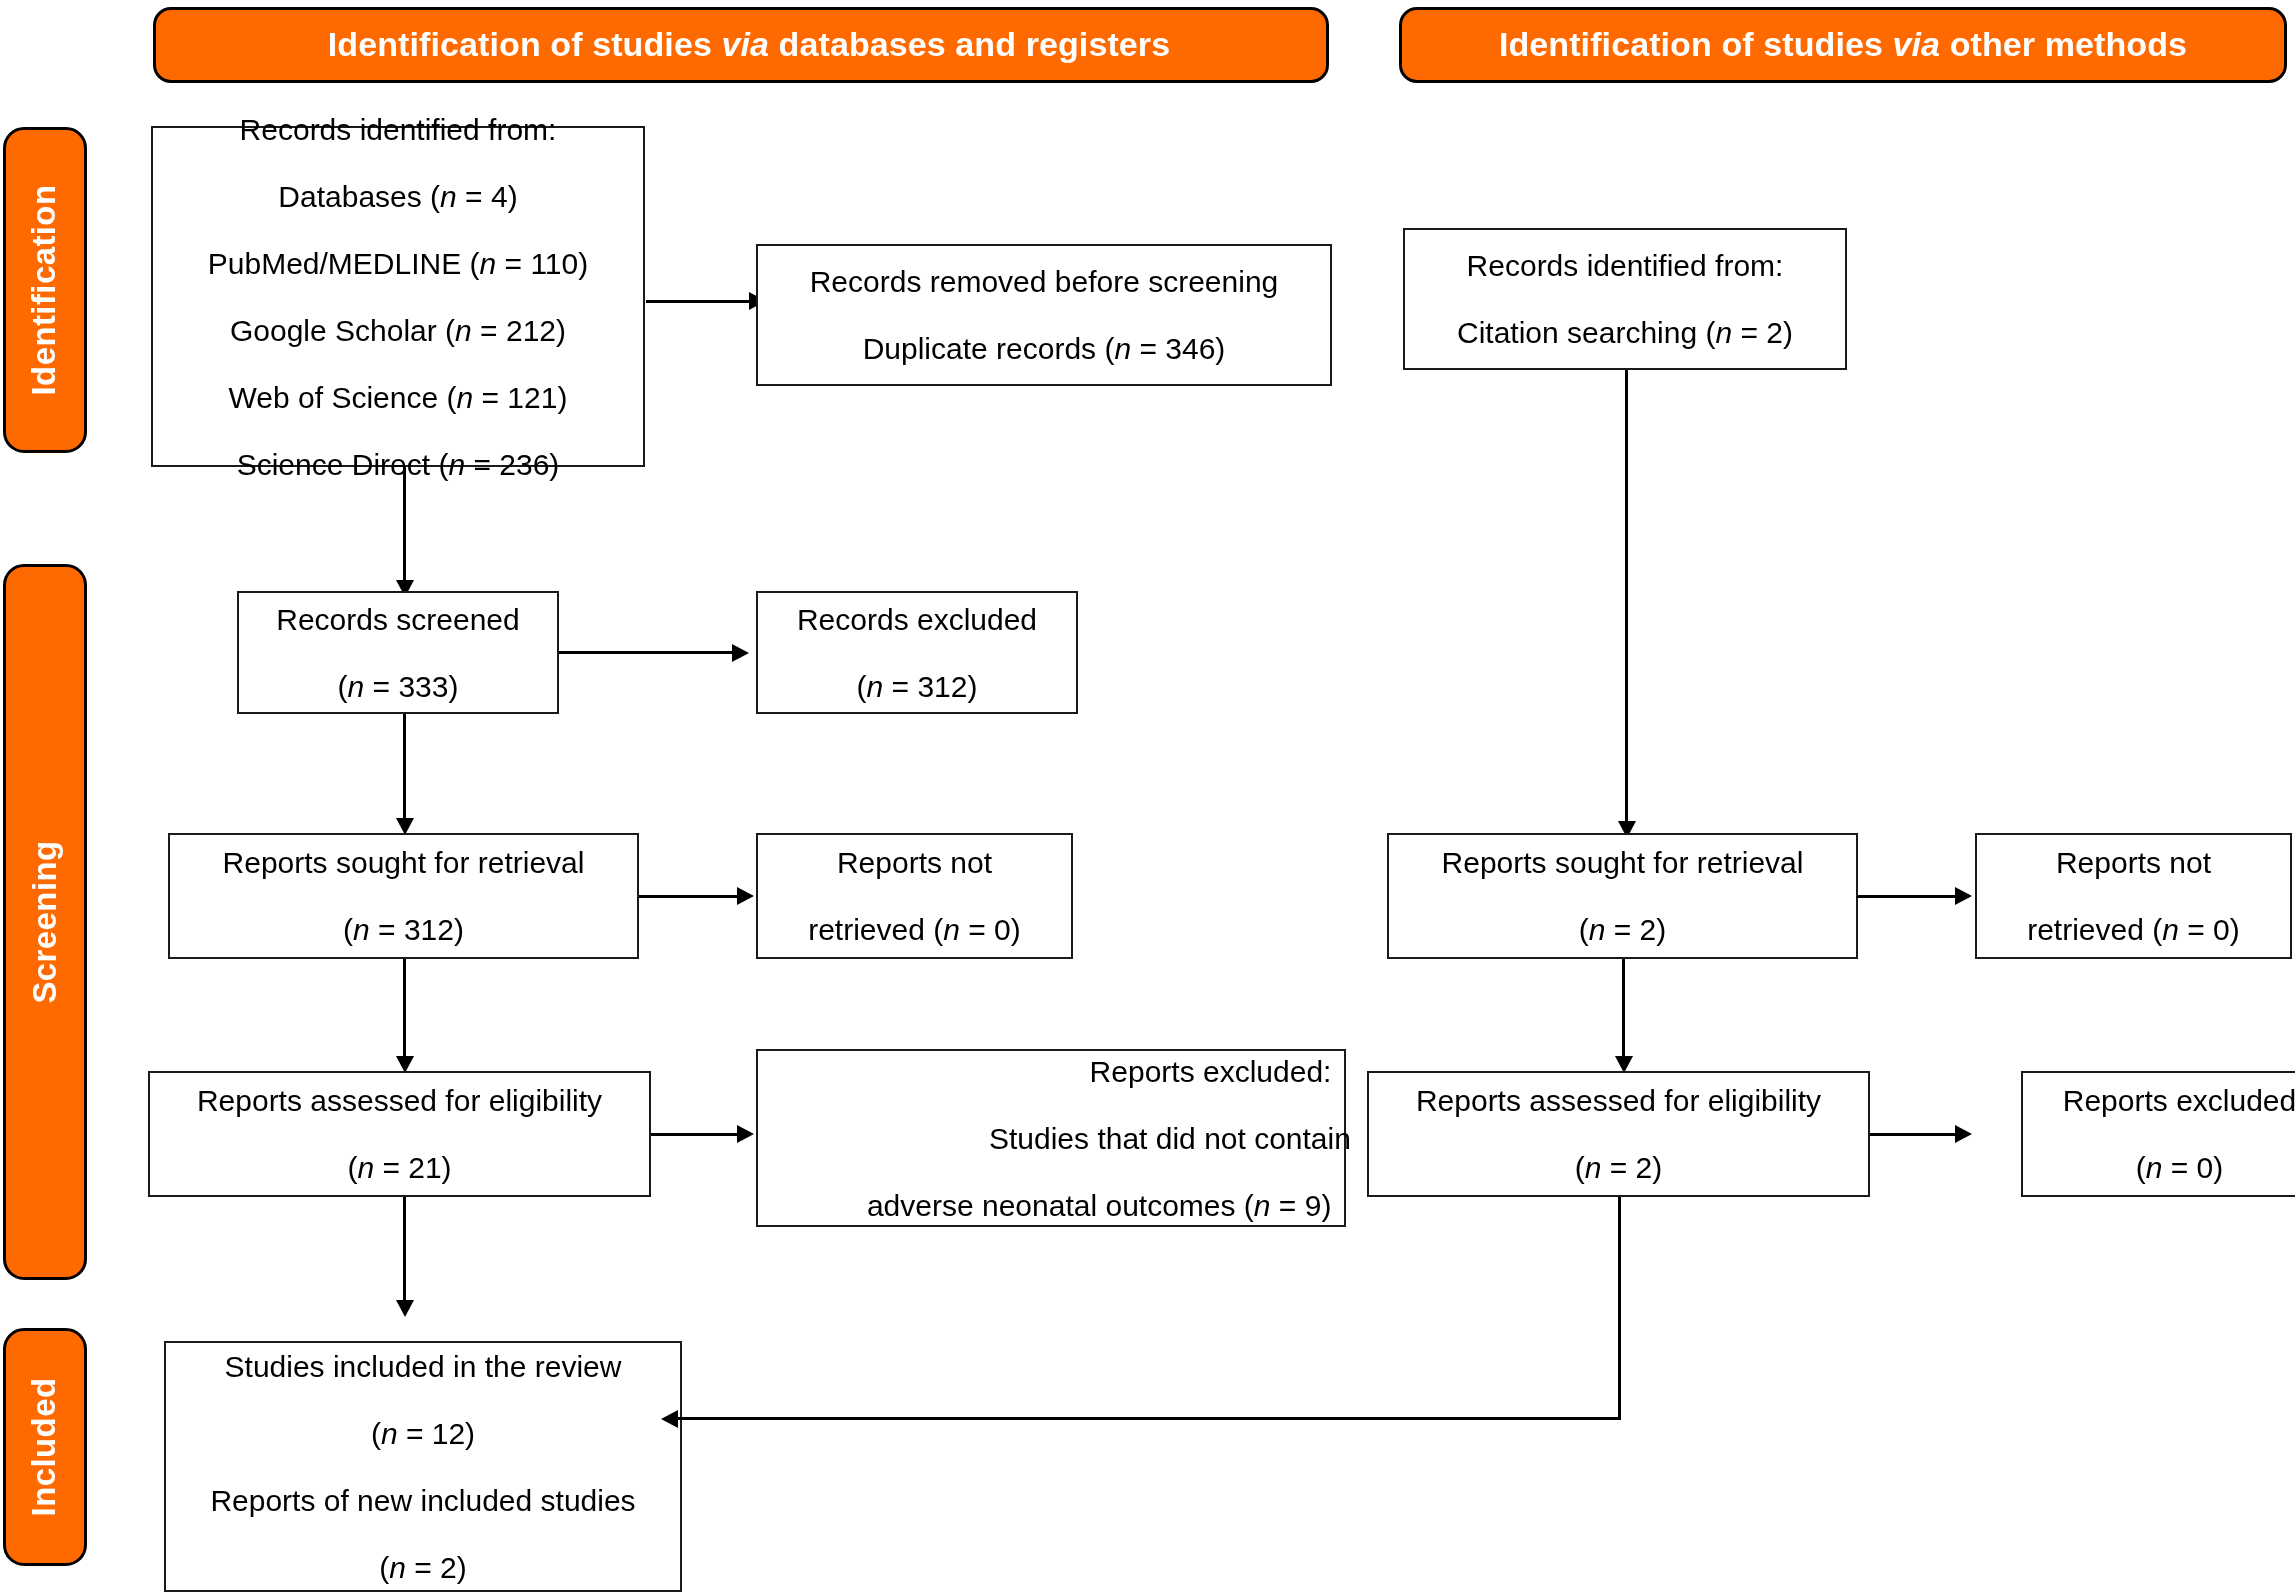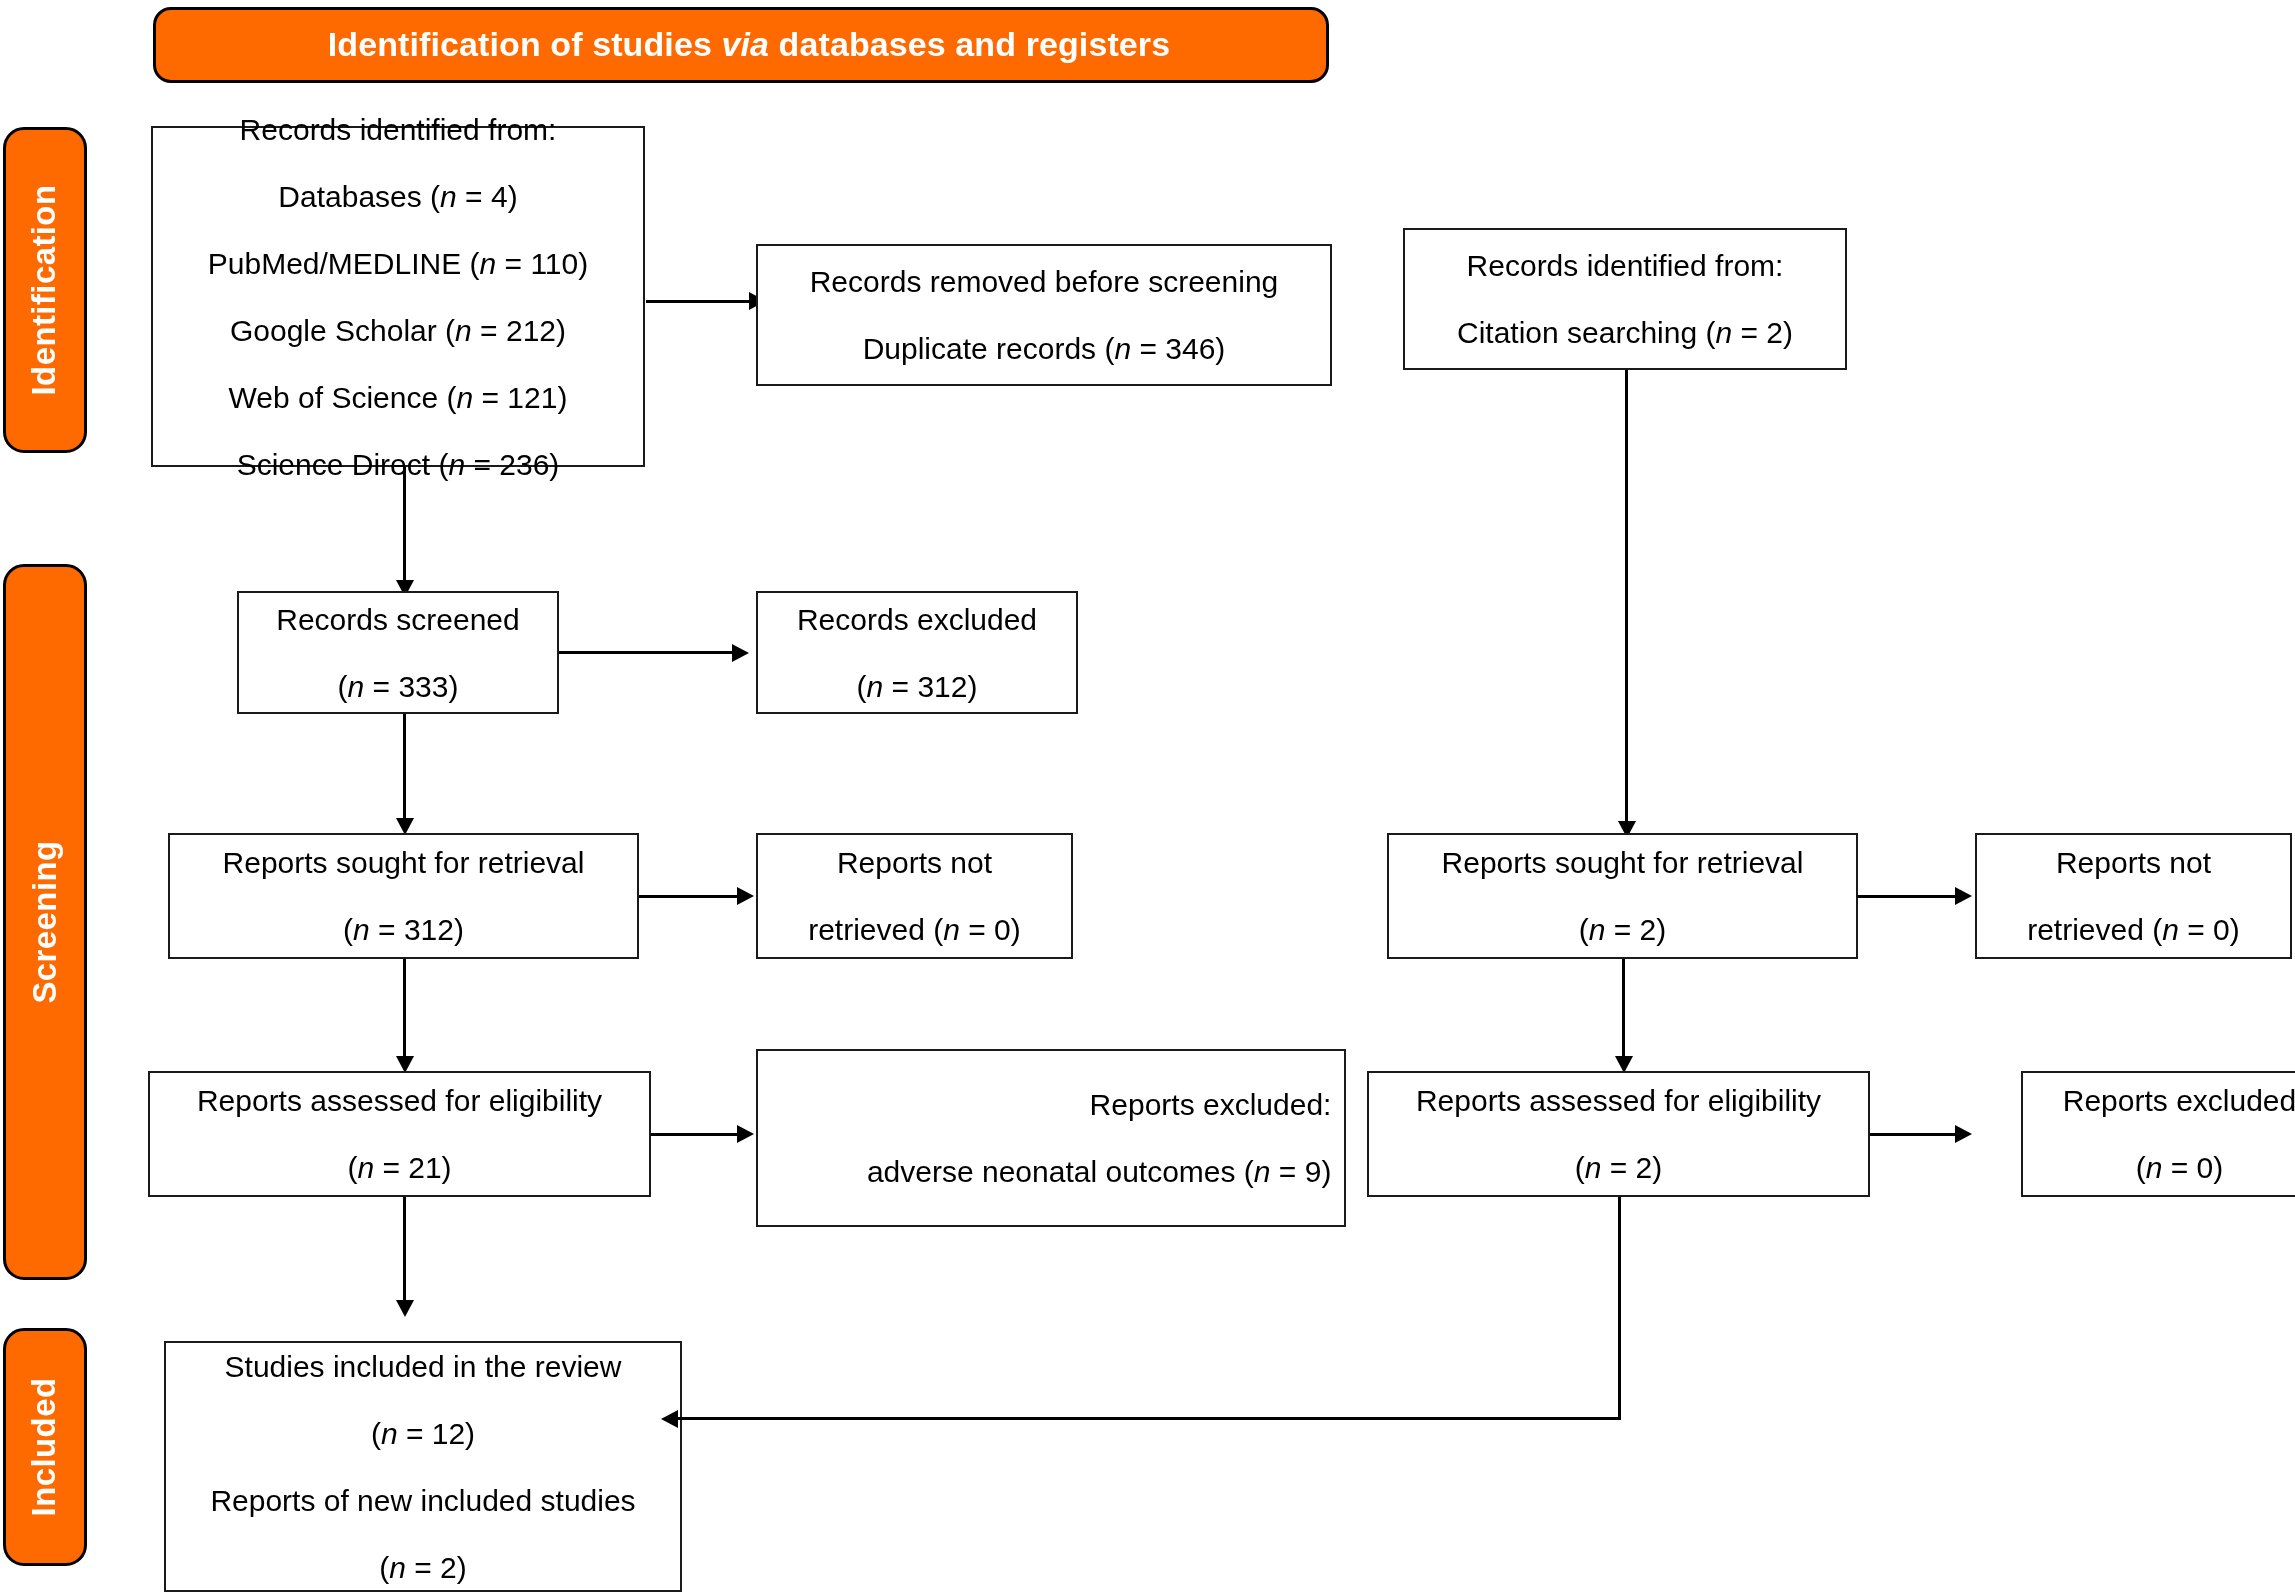--- a/index.html
+++ b/index.html
@@ -107,20 +107,23 @@
 </style>
 </head>
 <body>
 
 <div id="page">
 
   <div class="banner" style="left:153px; top:7px; width:1176px; height:76px;padding-left:16px;">
     <span><span>Identification of studies </span><i class="ital">via</i><span> databases and registers</span></span>
   </div>
 
+  <div class="banner" style="left:1399px; top:7px; width:888px; height:76px;">
+    <span><span>Identification of studies </span><i class="ital">via</i><span> other methods</span></span>
+  </div>
 
   <div class="stagebar" style="left:2.8px; top:127px; width:84px; height:326px;">
     <span>Identification</span>
   </div>
 
   <div class="stagebar" style="left:2.8px; top:564px; width:84px; height:716px;">
     <span>Screening</span>
   </div>
 
   <div class="stagebar" style="left:2.8px; top:1328px; width:84px; height:238px;">
@@ -206,20 +209,21 @@
   <div class="box" style="left:148px; top:1071px; width:503px; height:126px;">
     <span class="ln">Reports assessed for eligibility</span>
     <span class="ln">(<i>n</i> = 21)</span>
   </div>
 
   <div class="hline" style="left:651px; top:1133px; width:87px;"></div>
   <div class="arrow-right" style="left:737px; top:1125px;"></div>
 
   <div class="box left-align" style="left:756px; top:1049px; width:590px; height:178px;">
     <span class="ln">Reports excluded:</span>
+    <span class="ln indent">Studies that did not contain</span>
     <span class="ln">adverse neonatal outcomes (<i>n</i> = 9)</span>
   </div>
 
   <div class="box" style="left:1367px; top:1071px; width:503px; height:126px;">
     <span class="ln">Reports assessed for eligibility</span>
     <span class="ln">(<i>n</i> = 2)</span>
   </div>
 
   <div class="hline" style="left:1870px; top:1133px; width:87px;"></div>
   <div class="arrow-right" style="left:1955px; top:1125px;"></div>

